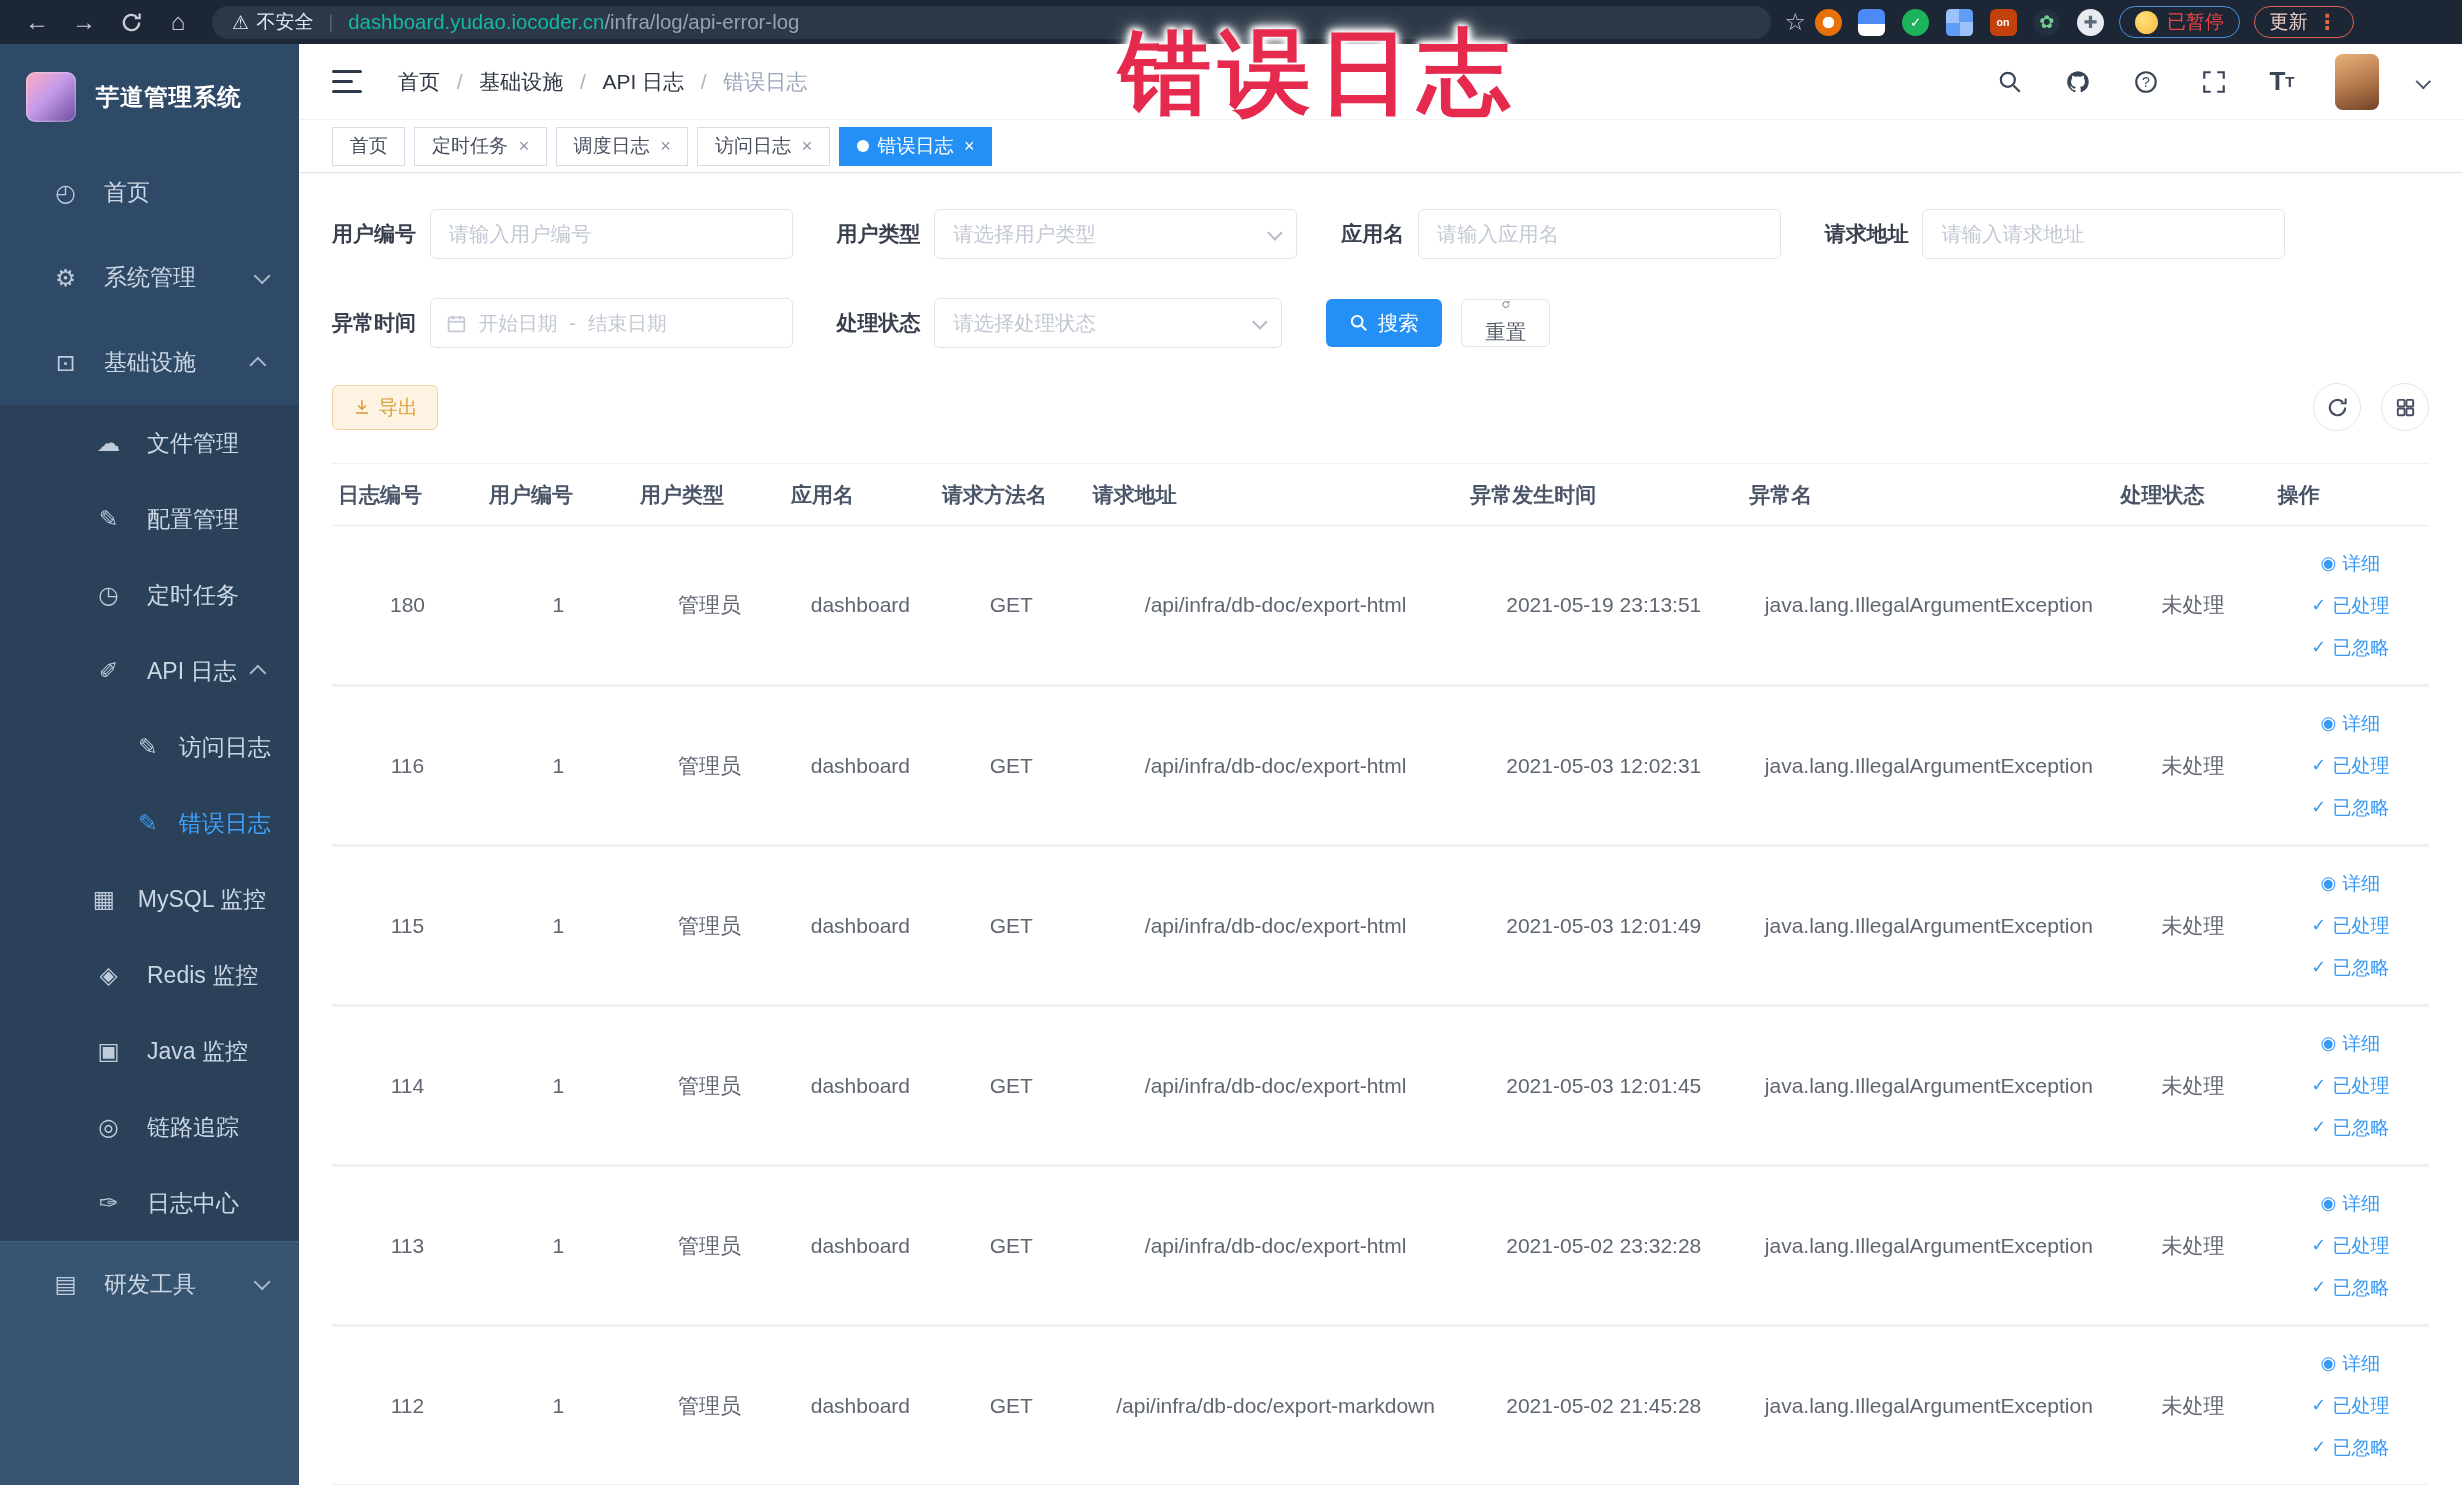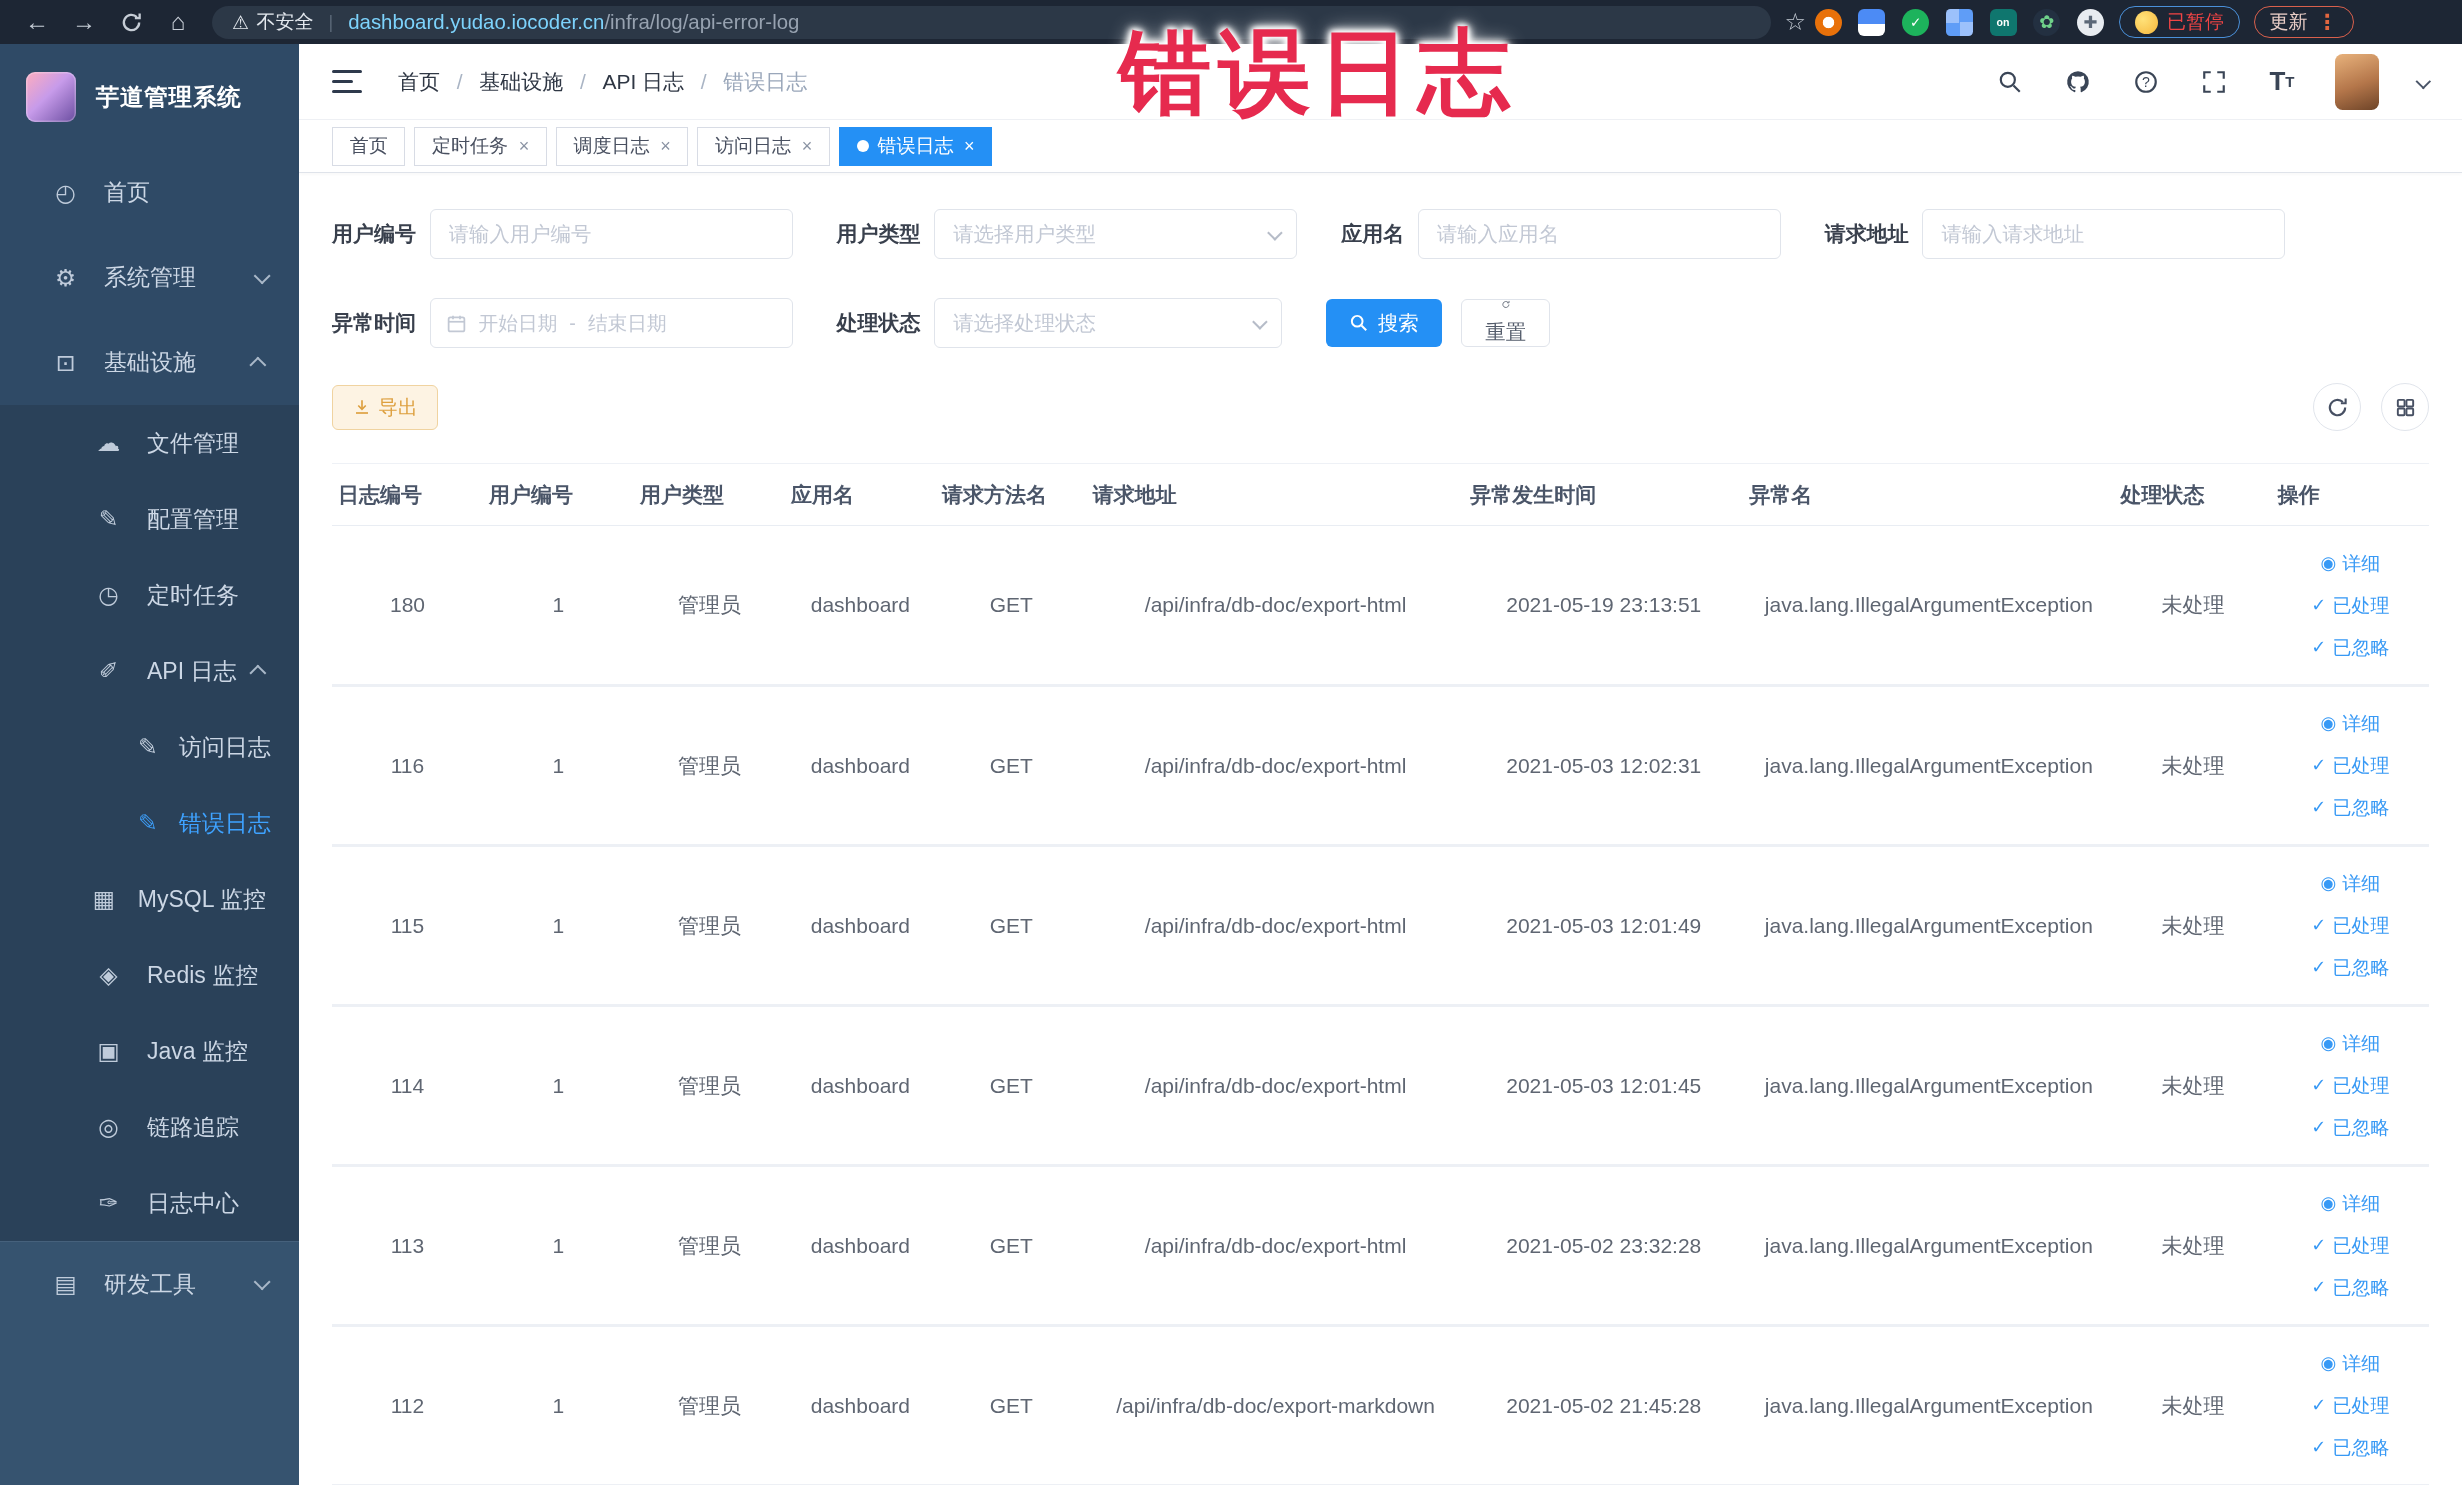--- a/index.html
+++ b/index.html
@@ -7,30 +7,30 @@
   body { font-family:"Liberation Sans","DejaVu Sans",sans-serif; background:#fff; }
   .screen { position:relative; width:2462px; height:1486px; overflow:hidden; }
 
   
   .browser-bar { height:44px; background:#1d2634; display:flex; align-items:center; padding:0 13.6px; }
   .b-ico { color:#c6cdd6; font-size:24px; width:47px; text-align:center; flex:0 0 auto; cursor:pointer; }
   .b-ico svg { width:23px; height:23px; display:block; margin:0 auto; }
   .addr-pill { flex:1 1 auto; height:33px; margin:0 10.6px; background:#2c3847; border-radius:16.7px; display:flex; align-items:center; padding:0 19.7px; max-width:1559px; }
   .addr-warning { color:#e3e8ee; font-size:19px; display:flex; align-items:center; gap:7.6px; }
   .addr-sep { color:#5b6878; margin:0 15px; font-size:18px; }
-  .addr-domain { color:#7dd3fc; font-size:20.4px; }
+  .addr-domain { color:#14b8a6; font-size:20.4px; }
   .addr-path { color:#97a2b0; font-size:20.4px; }
   .ext-zone { display:flex; align-items:center; gap:16.7px; margin-left:6px; }
   .ext { width:27px; height:27px; border-radius:50%; display:flex; align-items:center; justify-content:center; font-size:13.6px; color:#fff; flex:0 0 auto; cursor:pointer; }
   .ext.star { background:transparent; color:#c6cdd6; font-size:24px; }
   .ext.orange { background:radial-gradient(circle at center,#fff 28%,#e8710a 32%); }
   .ext.shield { border-radius:6px; background:linear-gradient(180deg,#4c8bf5 55%,#fff 56%); }
   .ext.green { background:#1db35c; }
   .ext.grid { border-radius:4.5px; background:conic-gradient(#5f9df7 0 25%, #9cc1fb 0 50%, #5f9df7 0 75%, #9cc1fb 0); }
-  .ext.on { border-radius:6px; background:#0f766e; font-size:10.6px; font-weight:bold; }
+  .ext.on { border-radius:6px; background:#c2410c; font-size:10.6px; font-weight:bold; }
   .ext.plant { background:#233041; color:#6fd18a; font-size:18px; }
   .ext.pin { background:#e8ecf1; color:#5b6878; font-size:16.7px; }
   .pill { height:32px; border-radius:16px; display:flex; align-items:center; gap:9px; padding:0 15px; font-size:19px; cursor:pointer; flex:0 0 auto; }
   .pill.paused { border:1.5px solid #4a90d9; color:#ef4444; margin-left:15px; }
   .pill.update { border:1.5px solid #d9604c; color:#e8cdc6; margin-left:13.6px; }
   .face { width:23px; height:23px; border-radius:50%; background:radial-gradient(circle at 35% 35%,#ffe27a,#f6b73c); }
   .kebab { color:#e2663f; font-size:21px; font-weight:bold; letter-spacing:0; }
 
   
   .app { display:flex; height:1442px; }

